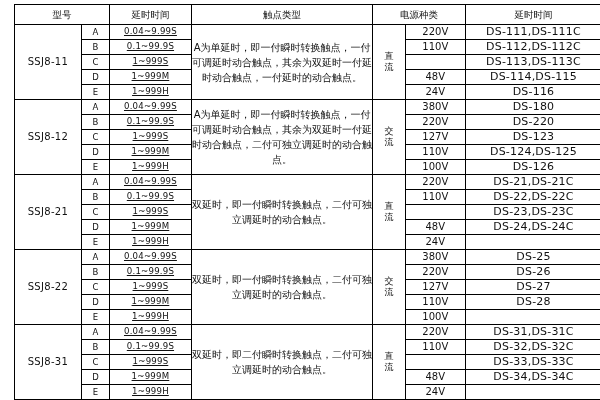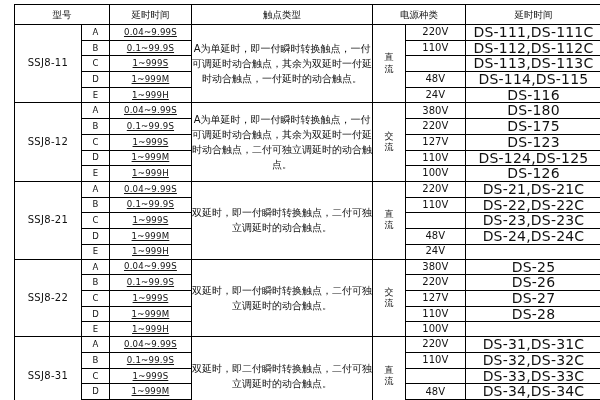--- a/index.html
+++ b/index.html
@@ -55,21 +55,21 @@
     font-size:9px;
     width:26px;
   }
   td.pwrtype span{display:block;line-height:1.25;}
   td.volt{
     font-size:10px;
     height:14px;
     margin-top:16px;
   }
   td.repl{
-    font-size:14px;
+    font-size:11px;
     letter-spacing:.2px;
     margin-top:40px;
   }
   col.c-model{width:62px;}
   col.c-code{width:26px;}
   col.c-range{width:76px;}
   col.c-contact{width:168px;}
   col.c-pwrtype{width:30px;}
   col.c-volt{width:56px;}
   col.c-repl{width:126px;}
@@ -143,21 +143,21 @@
             <span>交</span>
             <span>流</span>
           </td>
           <td class="volt">380V</td>
           <td class="repl">DS-180</td>
         </tr>
         <tr>
           <td class="code">B</td>
           <td class="range">0.1~99.9S</td>
           <td class="volt">220V</td>
-          <td class="repl">DS-175</td>
+          <td class="repl">DS-220</td>
         </tr>
         <tr>
           <td class="code">C</td>
           <td class="range">1~999S</td>
           <td class="volt">127V</td>
           <td class="repl">DS-123</td>
         </tr>
         <tr>
           <td class="code">D</td>
           <td class="range">1~999M</td>

